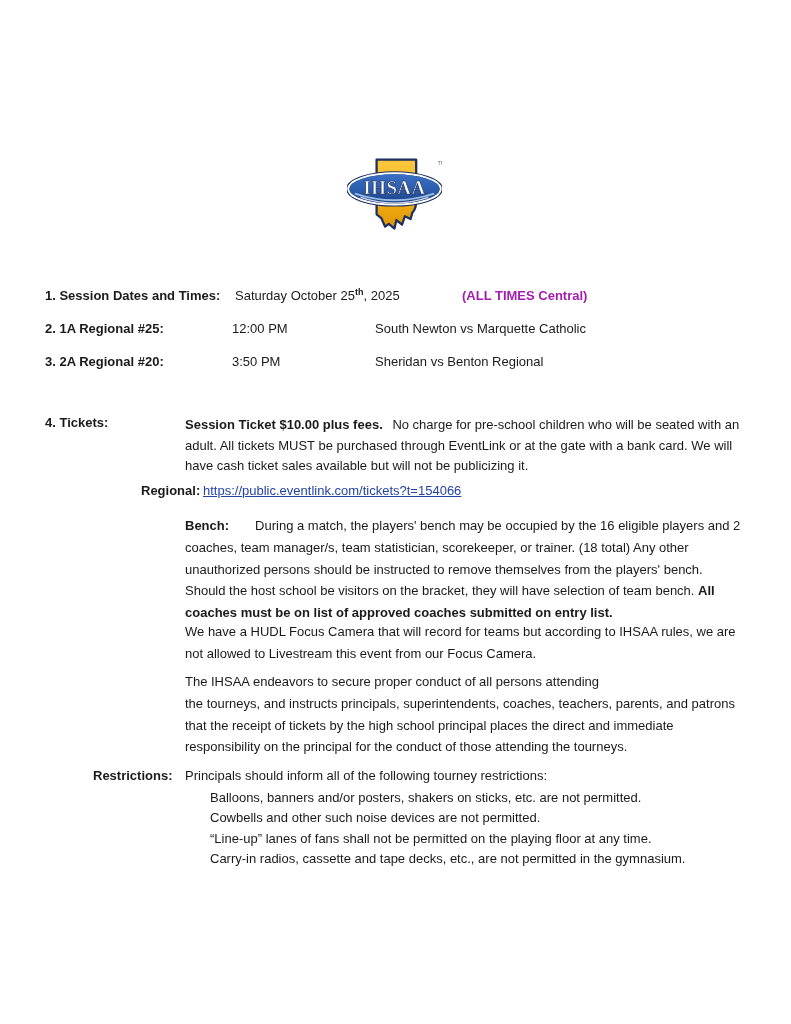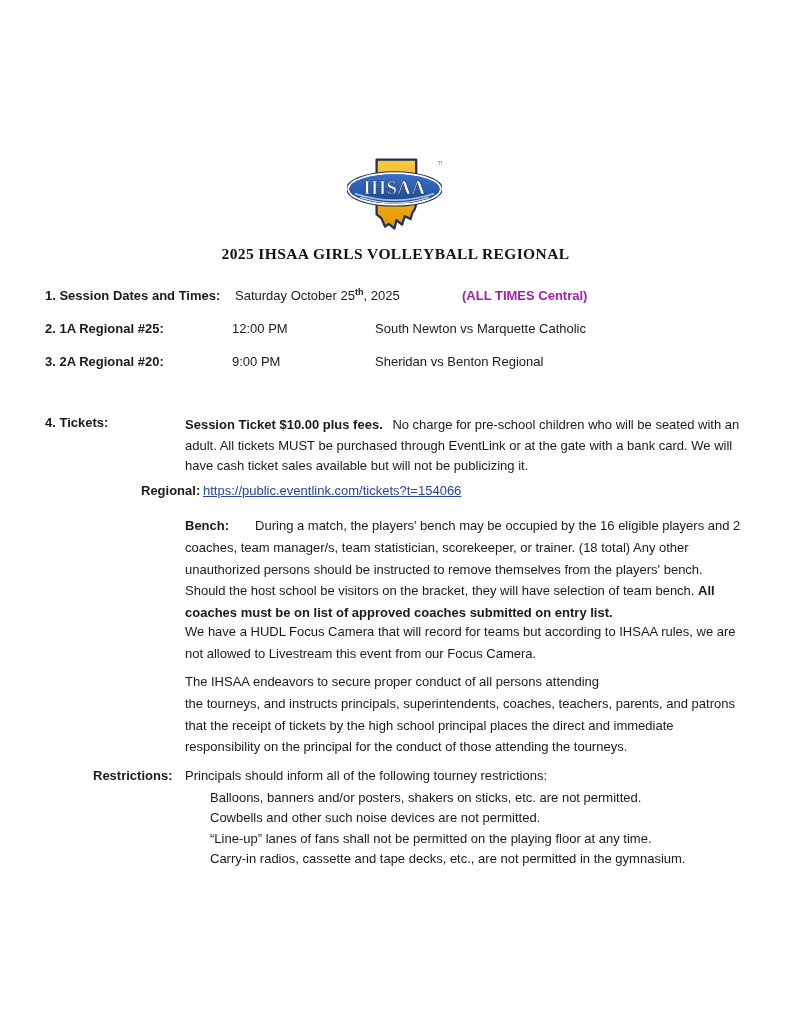--- a/index.html
+++ b/index.html
@@ -70,34 +70,33 @@
         <ellipse cx="50" cy="37" rx="49" ry="16.5" fill="none" stroke="#ffffff" stroke-width="2.2"></ellipse>
         <ellipse cx="50" cy="37" rx="48" ry="15.5" fill="url(#bandGrad)"></ellipse>
         <path d="M8,42 Q50,56 92,42" fill="none" stroke="#A8CCEE" stroke-width="2" opacity="0.9"></path>
         <path d="M14,46 Q50,58 86,46" fill="none" stroke="#ffffff" stroke-width="1.4" opacity="0.8"></path>
         <text x="50" y="42" text-anchor="middle" font-family="Liberation Serif, serif" font-size="20" font-weight="bold" fill="#ffffff" stroke="#1C2F5E" stroke-width="0.7" letter-spacing="0.5">IHSAA</text>
         <text x="96" y="12" font-size="5" fill="#666">TM</text>
       </g>
     </svg>
   </div>
 
-  <div class="abs serif-title" style="top:245px;left:0;">2025 IHSAA GIRLS VOLLEYBALL REGIONAL</div>
 
   <div class="abs label-col" style="top:288px;">1. Session Dates and Times:</div>
   <div class="abs" style="top:288px;left:235px;">
     <span>Saturday October 25</span><sup class="ord">th</sup><span>, 2025</span>
   </div>
   <div class="abs red-note" style="top:288px;left:462px;">(ALL TIMES Central)</div>
 
   <div class="abs label-col" style="top:321px;">2. 1A Regional #25:</div>
   <div class="abs" style="top:321px;left:232px;">12:00 PM</div>
   <div class="abs" style="top:321px;left:375px;">South Newton vs Marquette Catholic</div>
 
   <div class="abs label-col" style="top:354px;">3. 2A Regional #20:</div>
-  <div class="abs" style="top:354px;left:232px;">9:00 PM</div>
+  <div class="abs" style="top:354px;left:232px;">3:50 PM</div>
   <div class="abs" style="top:354px;left:375px;">Sheridan vs Benton Regional</div>
 
   <div class="abs label-col" style="top:415px;">4. Tickets:</div>
   <div class="abs para" style="top:415px;left:185px;width:558px;">
     <span class="b">Session Ticket $10.00 plus fees.</span><span class="lead-space"></span><span> No charge for pre-school children who will be seated with an adult. All tickets MUST be purchased through EventLink or at the gate with a bank card. We will have cash ticket sales available but will not be publicizing it.</span>
   </div>
 
   <div class="abs b" style="top:483px;left:93px;padding-left:48px;">Regional:</div>
   <a class="abs doc-link" style="top:483px;left:203px;" href="#">https://public.eventlink.com/tickets?t=154066</a>
 

